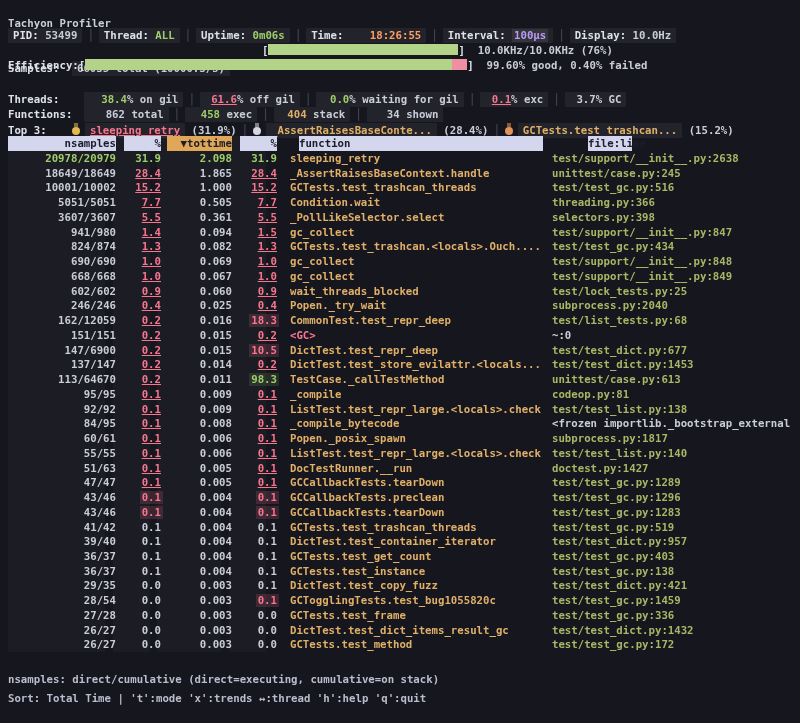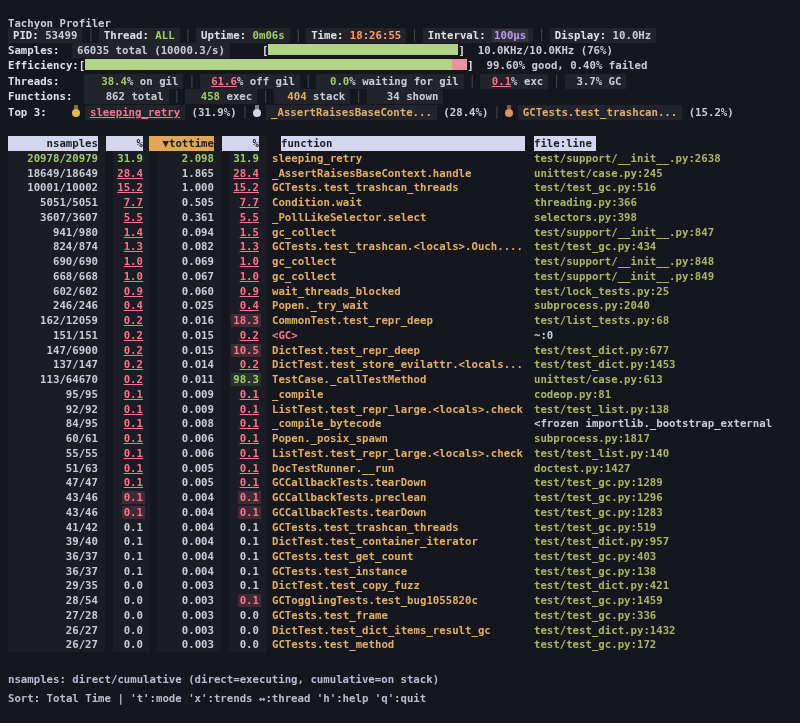--- a/index.html
+++ b/index.html
@@ -1,60 +1,60 @@
 <!DOCTYPE html>
 <html><head>
 <meta charset="utf-8">
 <style>
   html,body{margin:0;padding:0;background:#101017;}
   #screen{position:relative;width:800px;height:723px;background:#16161e;overflow:hidden;
     font-family:"DejaVu Sans Mono",monospace;font-size:10.7px;line-height:15px;font-weight:700;
     color:#c8cdd8;}
   .line{position:absolute;left:8px;white-space:pre;height:15px;}
-  .lbl{color:#dde1ea;}
+  .lbl{color:#dde1ea;margin-top:18px;}
   .sep{color:#4a4f63;margin:0 5px;}
   .box{background:rgba(255,255,255,0.06);padding:0 5px;border-radius:1px;display:inline-block;}
   .num{display:inline-block;text-align:right;}
   .c-d{color:#c8cdd8;}
   .c-g{color:#9ece6a;}
   .c-r{color:#f7768e;text-decoration:underline;}
   .c-y{color:#e0af68;}
-  .c-o{color:#ff9e64;}
+  .c-o{color:#ff9e64;margin-left:20px;}
   .c-p{color:#bb9af7;background:rgba(255,255,255,0.08);padding:0 2px;}
   .c-h{color:#f7768e;background:rgba(247,118,142,0.16);}
   .c-G{color:#9ece6a;background:rgba(158,206,106,0.13);}
   .c-fn{color:#e0af68;}
   .c-fnr{color:#f7768e;}
   .c-fl{color:#a9b665;}
   .c-fld{color:#c8cdd8;}
   
   .bracket{color:#dde1ea;}
   .bar{display:inline-block;height:11px;vertical-align:-1px;}
   .bar-good{background:#b2d388;}
   .bar-bad{background:#ef8fa4;}
   
   .medal{display:inline-block;width:8px;height:8px;border-radius:50%;vertical-align:-1px;margin-right:5px;position:relative;}
   .medal::before{content:"";position:absolute;left:2px;top:-4px;width:4px;height:4px;background:inherit;opacity:.55;}
   .m-gold{background:#e2b84f;}
   .m-silver{background:#d3d7e2;}
   .m-bronze{background:#e0945c;}
   
   #theader,.trow{position:absolute;left:8px;display:flex;white-space:pre;}
-  .t-ns{width:90px;text-align:right;flex:none;}
+  .t-ns{width:108px;text-align:right;flex:none;}
   .t-p1{width:45px;text-align:right;flex:none;}
   .t-tt{width:71px;text-align:right;flex:none;}
   .t-p2{width:45px;text-align:right;flex:none;}
   .t-fn{width:253px;margin-left:13px;flex:none;overflow:hidden;}
   .t-fl{flex:none;margin-left:9px;}
   .hcell{background:#d4d6ee;color:#1b1d2b;display:inline-block;}
   .hcell.full{width:100%;}
   .hcell.gap{width:37px;text-align:right;}
   .hcell.sorted{background:#dfa757;width:65px;text-align:right;}
   .hcell.fn{width:253px;margin-left:9px;}
-  .hcell.fl{width:62px;}
+  .hcell.fl{width:44px;margin-left:36px;}
   .colstrip{position:absolute;top:136px;height:516px;background:rgba(255,255,255,0.028);}
   .p1pad,.p2pad{padding:0 2px;margin-right:-2px;}
 </style>
 </head>
 <body>
 
 <div id="screen">
 
   <div class="line" style="top:16px">Tachyon Profiler</div>
 

